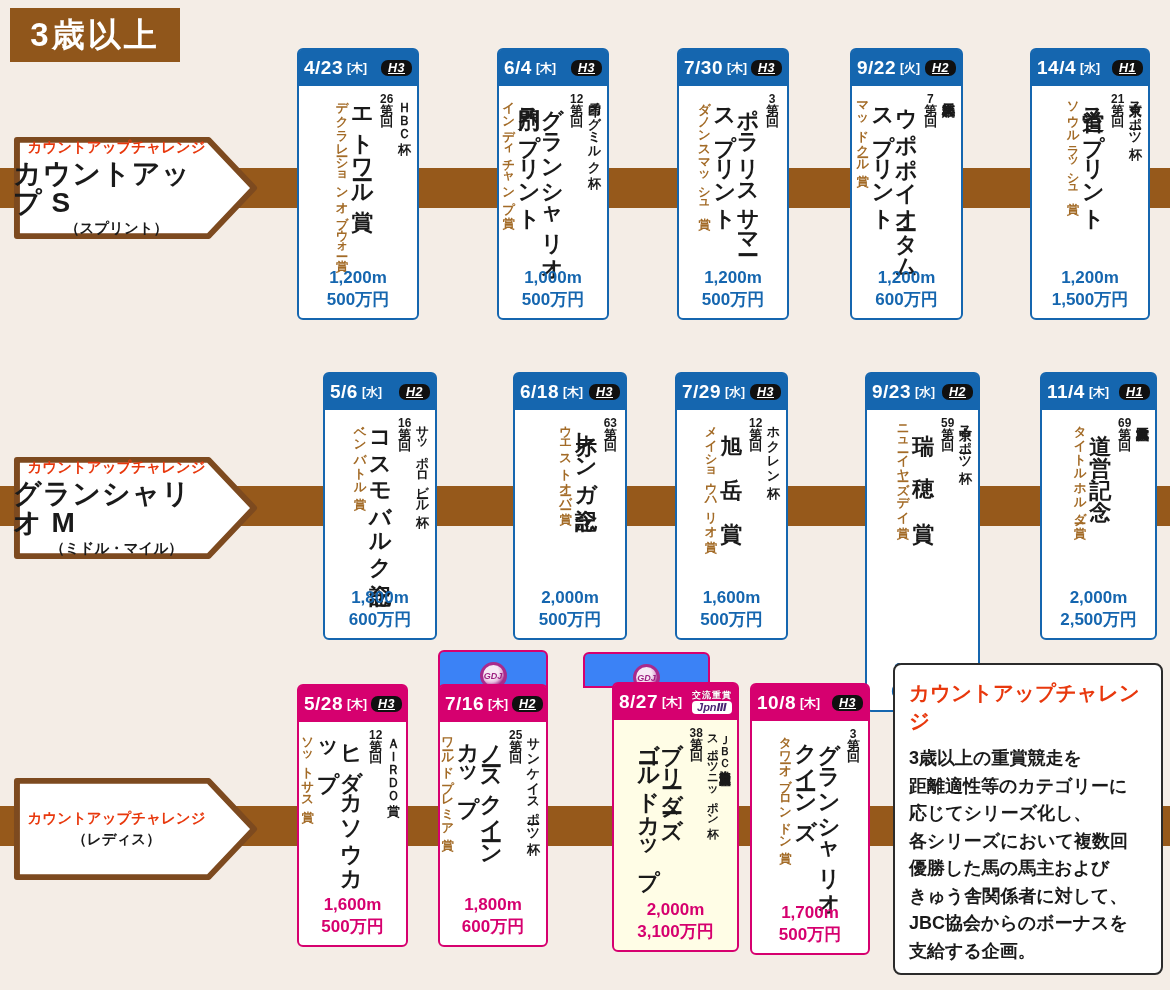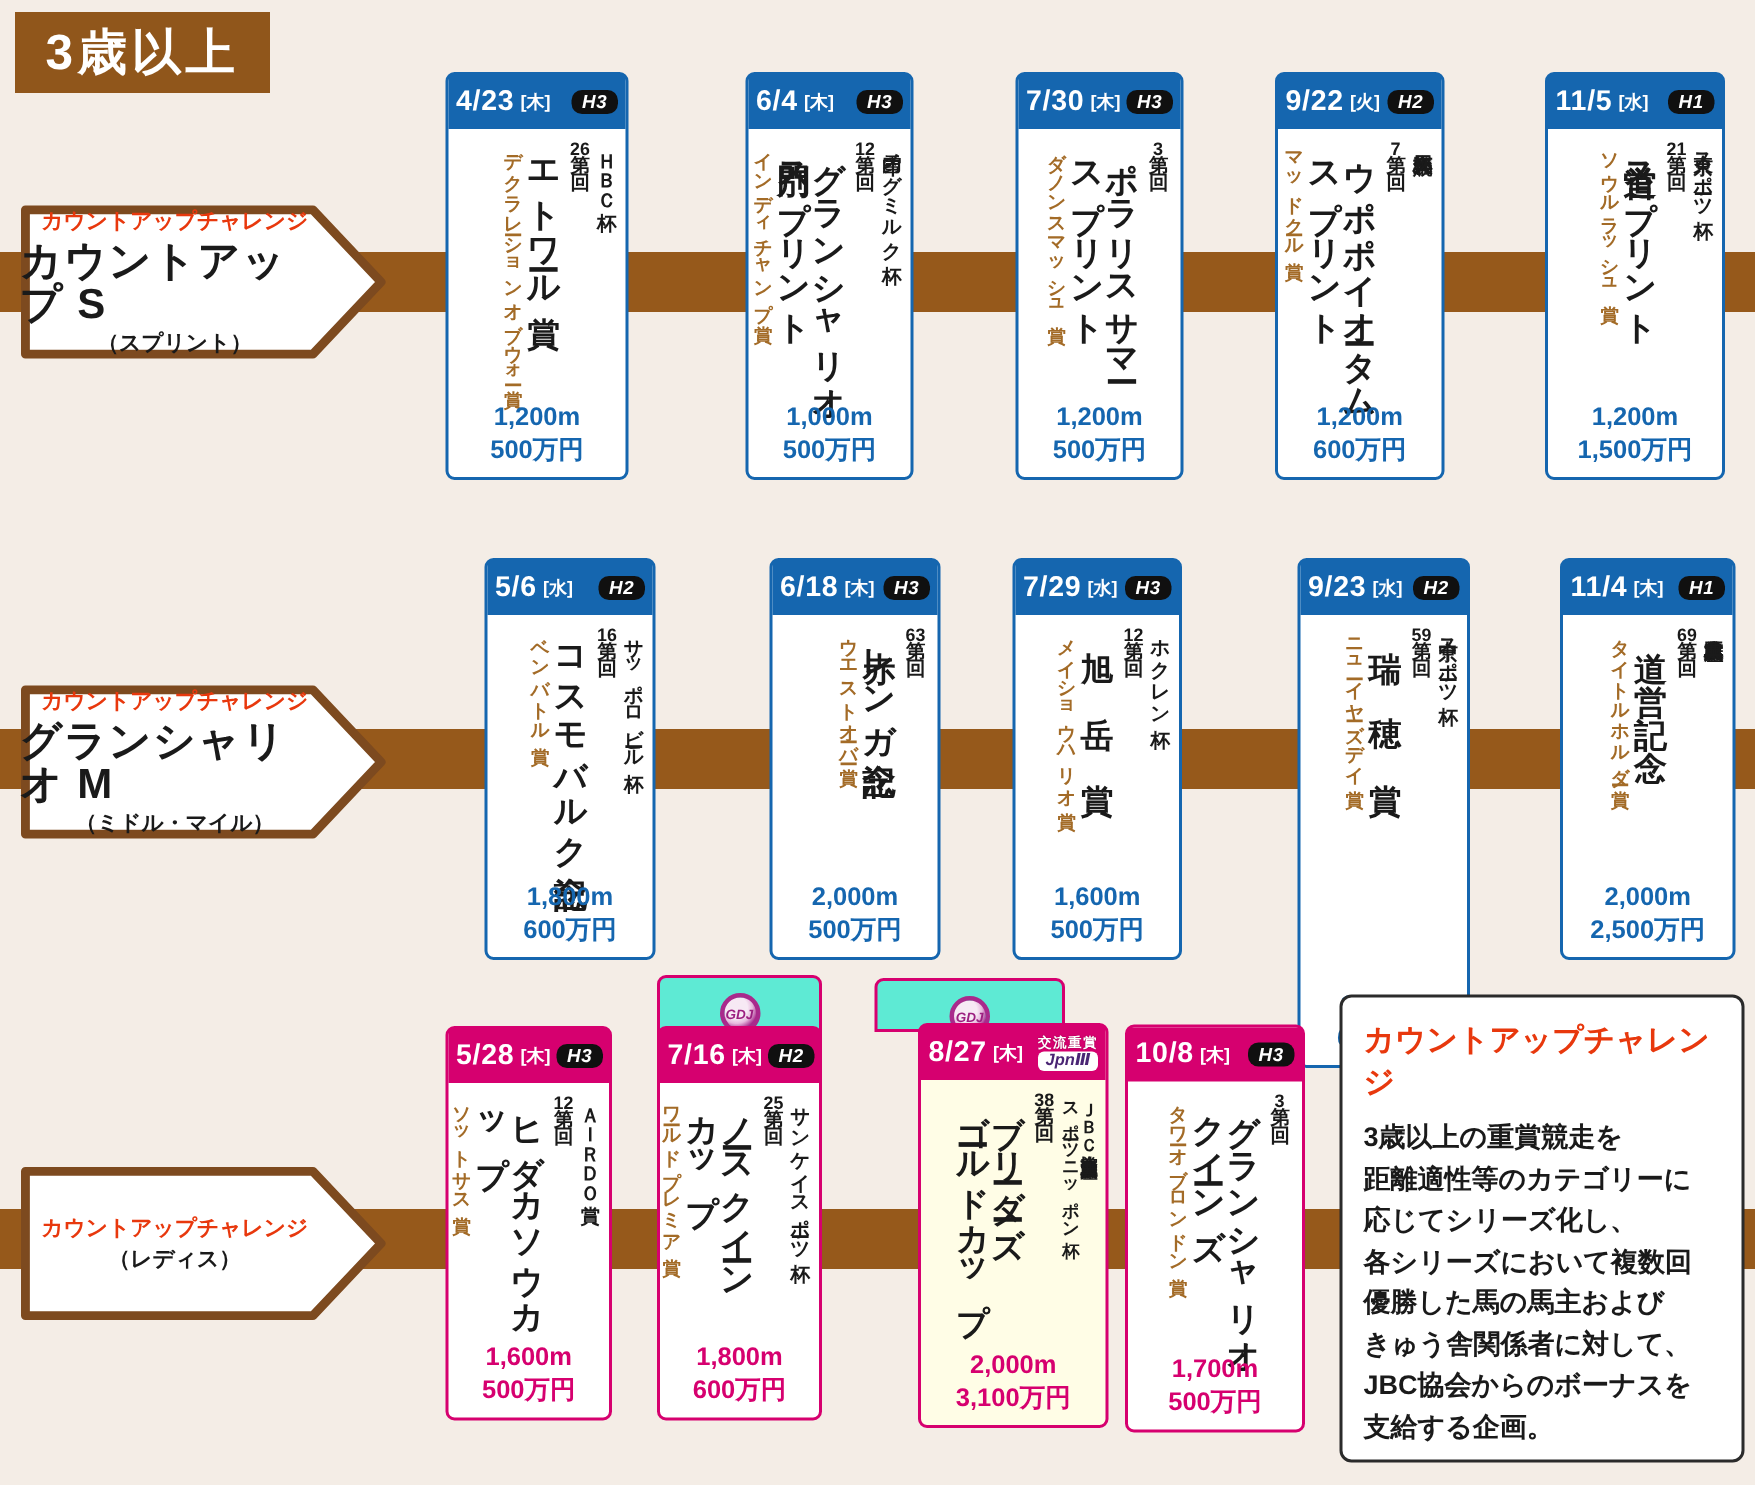--- a/index.html
+++ b/index.html
@@ -33,21 +33,21 @@
   .card.cream { background:#FFFDE6; }
   .hdr {
     position:absolute; top:0; left:0; right:0; height:36px; background:var(--c);
     display:flex; align-items:center; padding:0 5px; gap:4px; color:#fff;
     border-radius:2px 2px 0 0;
   }
   .date { font-size:19px; font-weight:800; letter-spacing:0.5px; }
   .day  { font-size:12px; font-weight:700; }
   .grade {
     margin-left:auto; background:#101010; color:#fff; font-style:italic; font-weight:800;
-    font-size:12.5px; padding:1px 7px; border-radius:7px; letter-spacing:0.5px;
+    font-size:12.5px; padding:1px 7px; border-radius:7px; letter-spacing:0.5px;text-decoration:underline;
   }
   .grade-jpn { margin-left:auto; display:flex; flex-direction:column; align-items:flex-end; gap:1px; }
   .grade-jpn .kyoryu { color:#fff; font-size:9px; font-weight:800; letter-spacing:1px; line-height:1; text-shadow:0 0 1px #8a0045; }
   .grade-jpn .jpnbadge {
     background:#fff; color:#4A2574; font-weight:800; font-style:italic; font-size:11px;
     line-height:13px; padding:0 5px; border-radius:4px; text-align:center;
   }
   .cbody {
     position:absolute; top:36px; bottom:46px; left:0; right:0;
     writing-mode:vertical-rl; text-orientation:mixed;
@@ -63,21 +63,21 @@
   }
   .spread3 { letter-spacing:2.0em; }
   .spread4 { letter-spacing:1.0em; }
   .award { font-size:12.5px; font-weight:800; color:#A36B27; line-height:1.02; margin:0 2px; }
   .foot {
     position:absolute; bottom:7px; left:0; right:0; text-align:center;
     font-weight:800; font-size:17px; line-height:1.3; color:var(--c);
   }
   
   .logobox {
-    position:absolute; background:#5eead4; border:2px solid #D6006F; border-radius:6px 6px 0 0;
+    position:absolute; background:#3b82f6; border:2px solid #D6006F; border-radius:6px 6px 0 0;
     z-index:1; display:flex; justify-content:center; align-items:flex-start; padding-top:10px;
   }
   .logo-circle {
     width:27px; height:27px; border-radius:50%;
     background:radial-gradient(circle at 38% 32%, #f7e9f4 38%, #e7bade 55%, #a8308f 75%, #741060);
     border:3px solid #A92A8C;
     color:#9C1F80; font-weight:900; font-style:italic; font-size:9px;
     display:flex; align-items:center; justify-content:center;
   }
   
@@ -206,21 +206,21 @@
       <div class="award">マッドクール賞</div>
     </div>
     <div class="foot">
       <div>1,200m</div>
       <div>600万円</div>
     </div>
   </div>
 
   <div class="card blue" style="left:1030px; top:48px; width:120px; height:272px">
     <div class="hdr">
-      <span class="date">11/5</span>
+      <span class="date">14/4</span>
       <span class="day">[水]</span>
       <span class="grade">H1</span>
     </div>
     <div class="cbody">
       <div class="sub">東京スポーツ杯</div>
       <div class="round"><span>第</span><span class="num">21</span><span>回</span></div>
       <div class="rtitle">道営スプリント</div>
       <div class="award">ソウルラッシュ賞</div>
     </div>
     <div class="foot">

